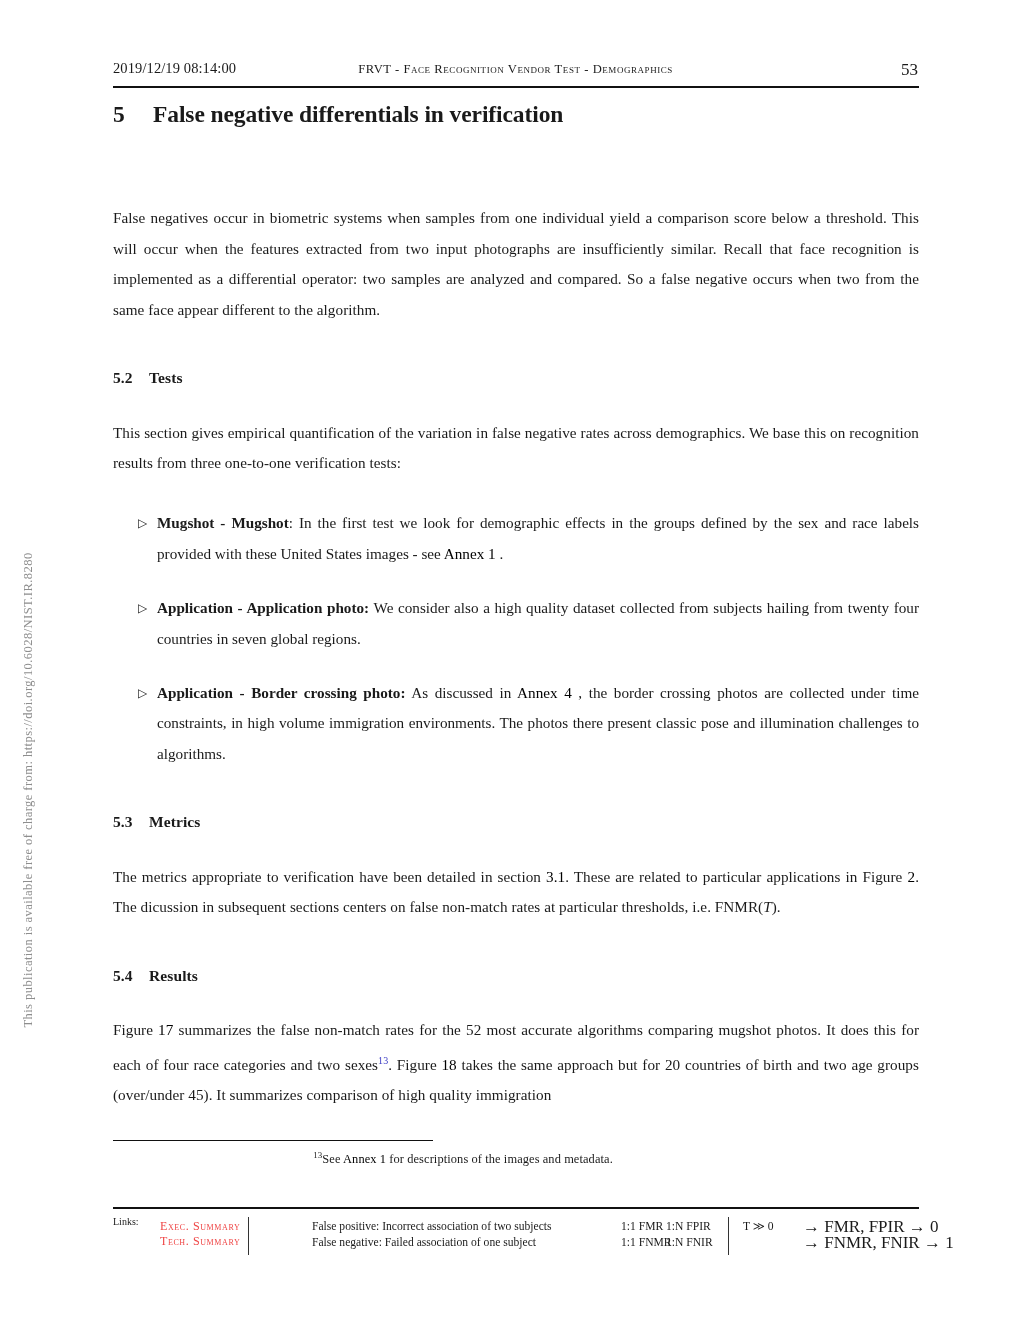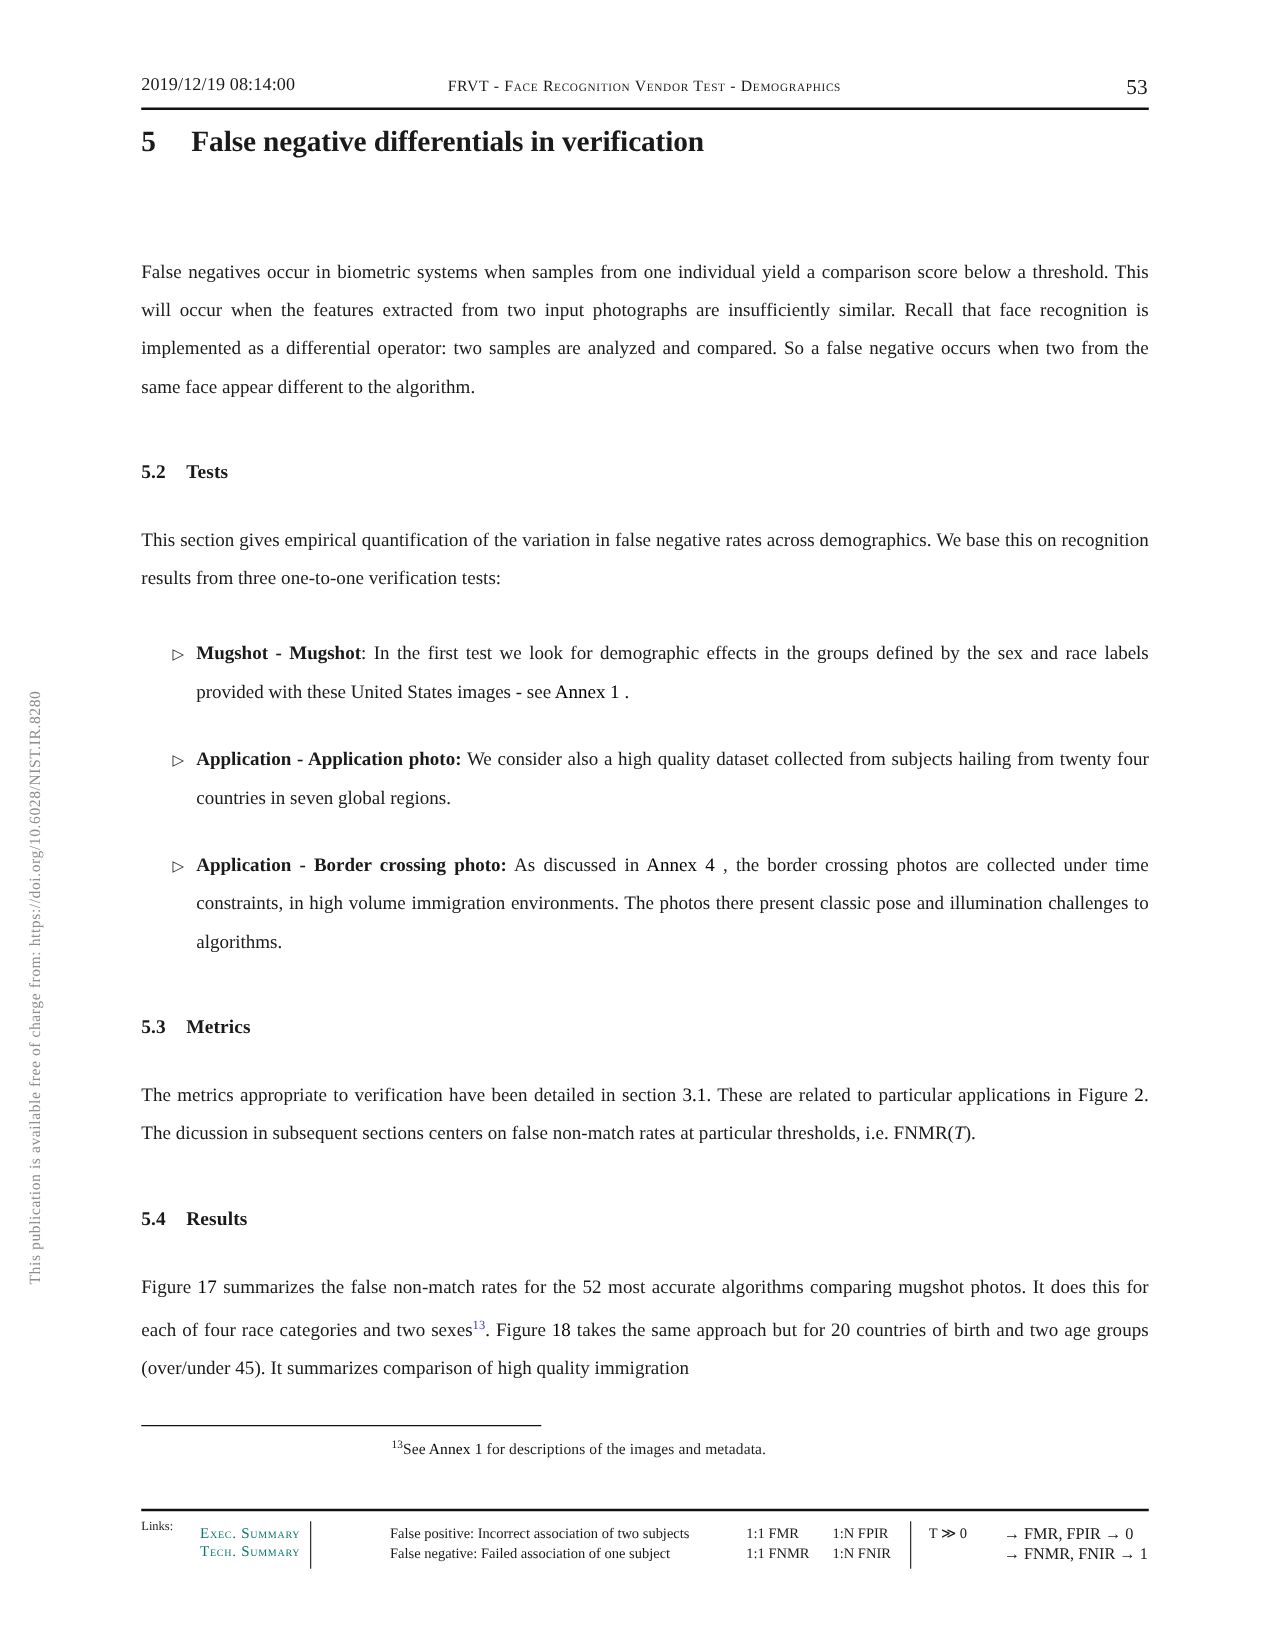--- a/index.html
+++ b/index.html
@@ -201,41 +201,41 @@
   .foot-links {
     position: absolute;
     left: 47px;
     top: 4px;
     line-height: 15px;
   }
   .foot-links div {
     font-variant: small-caps;
     font-size: 12px;
     letter-spacing: 0.6px;
-    color: #0f766e;
+    color: #ef4444;
   }
   .vline {
     position: absolute;
     width: 1.4px;
     background: #333;
   }
   .vline.v1 { left: 135px; top: 2px; height: 38px; }
   .vline.v2 { left: 615px; top: 2px; height: 38px; }
 
   .foot-defs {
     position: absolute;
     left: 199px;
     top: 4px;
     line-height: 16px;
     font-size: 11.6px;
     white-space: nowrap;
   }
   .foot-c2 {
     position: absolute;
-    left: 484px;
+    left: 508px;
     top: 4px;
     line-height: 16px;
     font-size: 11.6px;
     white-space: nowrap;
   }
   .foot-c3 {
     position: absolute;
     left: 553px;
     top: 4px;
     line-height: 16px;
@@ -248,21 +248,21 @@
     top: 4px;
     line-height: 16px;
     font-size: 11.6px;
     white-space: nowrap;
   }
   .foot-imp {
     position: absolute;
     left: 690px;
     top: 4px;
     line-height: 16px;
-    font-size: 13px;
+    font-size: 17px;
     white-space: nowrap;
   }
 </style>
 </head>
 <body>
 
 <div class="page">
 
   <div class="sidebar-note">
     <span>This publication is available free of charge from: https://doi.org/10.6028/NIST.IR.8280</span>

